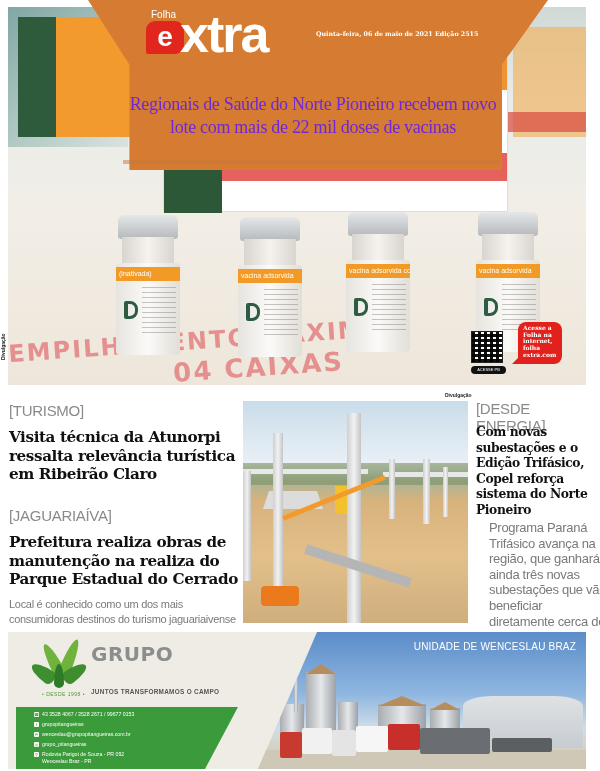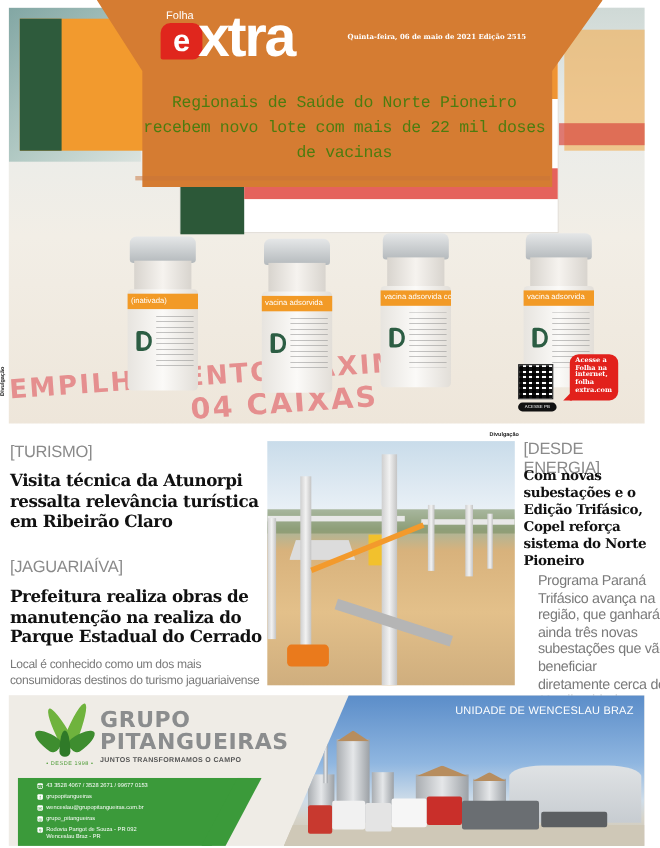--- a/index.html
+++ b/index.html
@@ -110,21 +110,21 @@
   }
   .edition {
     position: absolute; left: 316px; top: 30px; color: #fff; font-family: "DejaVu Serif", serif;
     font-size: 6.3px; font-weight: bold; white-space: nowrap;
   }
   .headline-box {
     position: absolute; left: 128px; top: 72px; width: 370px; height: 88px;
     display: flex; align-items: center; justify-content: center;
   }
   .headline {
-    color: #4d7c0f; font-family: Liberation Mono, monospace; font-size: 15px; line-height: 23px;
+    color: #6d28d9; font-family: Liberation Serif, serif; font-size: 18px; line-height: 23px;
     text-align: center; letter-spacing: -0.3px;
   }
 
   
   .tag {
     position: absolute; color: #8a8a8a; font-family: "Liberation Sans", sans-serif; font-size: 15px;
     font-weight: normal; letter-spacing: -0.3px;
   }
   .story-title {
     position: absolute; color: #111; font-family: "DejaVu Serif", serif; font-weight: bold;
@@ -323,21 +323,20 @@
 
   <div>
     <div class="leaf" style="left:40px; top:10px; width:12px; height:40px; transform:rotate(-28deg); background:#6fb33d;"></div>
     <div class="leaf" style="left:55px; top:6px; width:12px; height:44px; transform:rotate(22deg); background:#6fb33d;"></div>
     <div class="leaf" style="left:28px; top:28px; width:14px; height:26px; transform:rotate(-55deg); background:#3e8d2f;"></div>
     <div class="leaf" style="left:60px; top:28px; width:14px; height:26px; transform:rotate(55deg); background:#3e8d2f;"></div>
     <div class="leaf" style="left:46px; top:32px; width:10px; height:24px; background:#2f7a28;"></div>
   </div>
   <div class="since">• DESDE 1998 •</div>
   <div class="brand1">GRUPO</div>
-  <div class="brand2">PITANGUEIRAS</div>
   <div class="slogan">JUNTOS TRANSFORMAMOS O CAMPO</div>
 
   <div class="green-panel"></div>
   <div class="stripe"></div>
 
   <div class="contact" style="top:79px;">
     <span class="ic">☎</span>
     <span>43 3528 4067 / 3528 2671 / 99677 0153</span>
   </div>
   <div class="contact" style="top:89px;">

